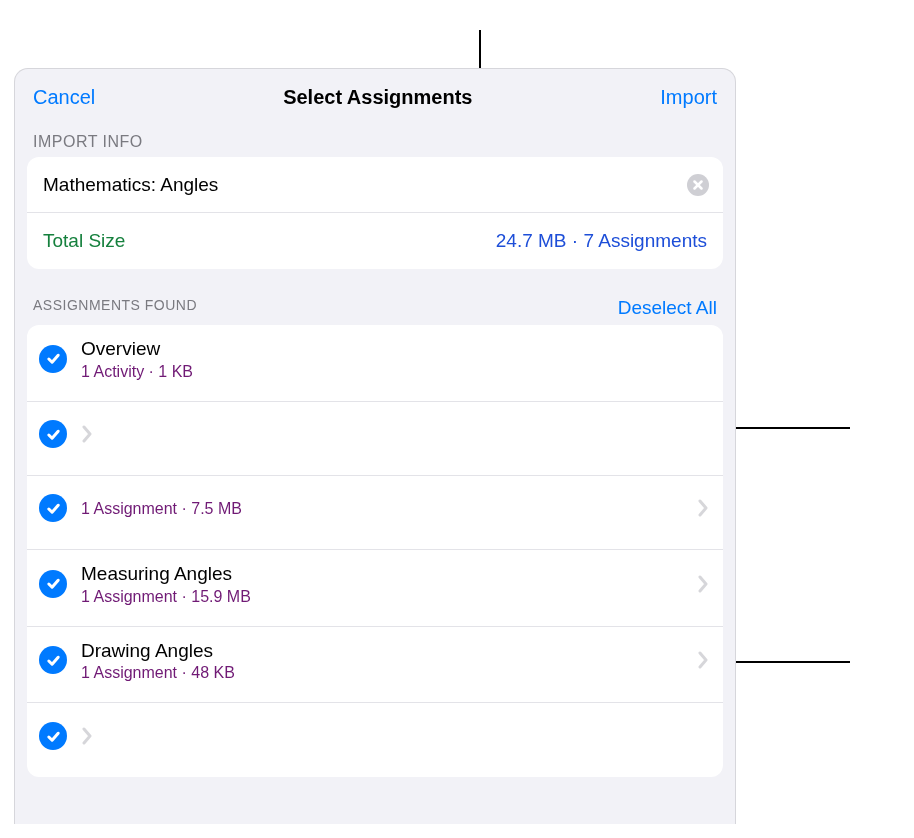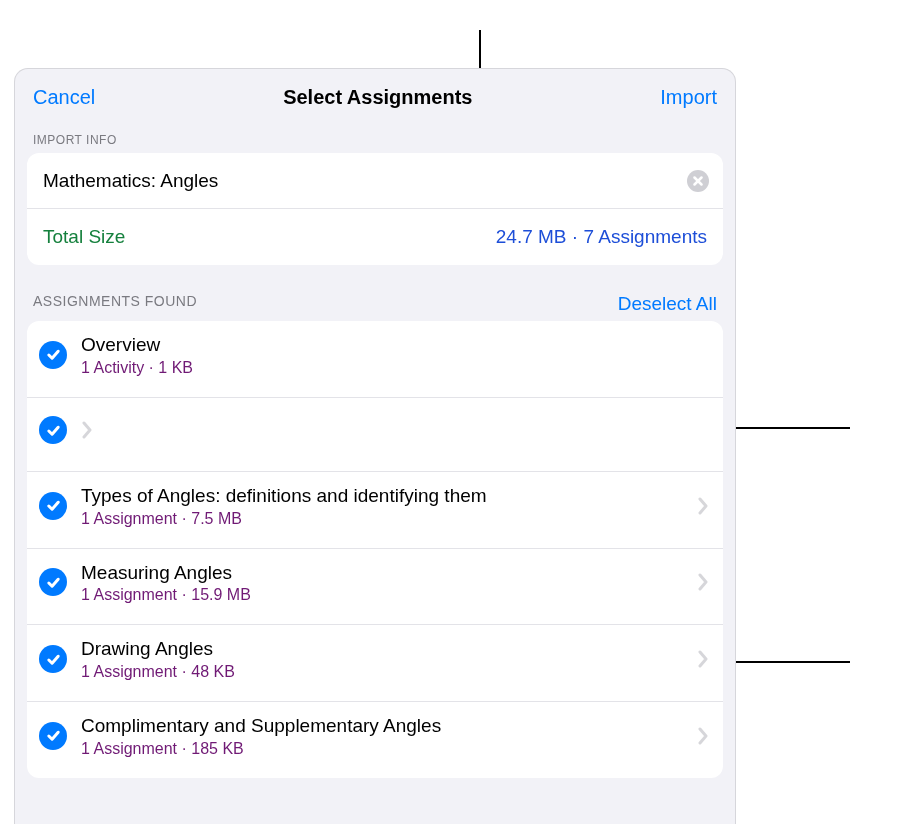--- a/index.html
+++ b/index.html
@@ -18,21 +18,21 @@
   }
   .nav {
     display: flex; align-items: center; justify-content: space-between;
     height: 56px; padding: 0 18px;
   }
   .nav .title { font-weight: 600; font-size: 20px; color: #000; }
   .nav .link { font-size: 20px; color: #007aff; cursor: pointer; }
   .nav .right { text-align: center; }
   .section-header {
     padding: 8px 18px 6px 18px;
-    font-size: 12px; letter-spacing: 0.5px;
+    font-size: 16px; letter-spacing: 0.5px;
     color: #7a7a80; text-transform: uppercase;
   }
   .card {
     background: #fff;
     margin: 0 12px;
     border-radius: 12px;
     overflow: hidden;
   }
   .row {
     display: flex; align-items: center;
@@ -161,21 +161,20 @@
             </svg>
           </span>
         </div>
         <div class="item">
           <span class="check">
             <svg viewBox="0 0 16 16">
               <polyline points="3,8.5 6.5,12 13,4.5"></polyline>
             </svg>
           </span>
           <div class="txt">
-            <div class="t">Types of Angles: definitions and identifying them</div>
             <div class="s">1 Assignment · 7.5 MB</div>
           </div>
           <span class="chev">
             <svg viewBox="0 0 12 20">
               <polyline points="3,3 9,10 3,17"></polyline>
             </svg>
           </span>
         </div>
         <div class="item">
           <span class="check">
@@ -208,24 +207,20 @@
               <polyline points="3,3 9,10 3,17"></polyline>
             </svg>
           </span>
         </div>
         <div class="item">
           <span class="check">
             <svg viewBox="0 0 16 16">
               <polyline points="3,8.5 6.5,12 13,4.5"></polyline>
             </svg>
           </span>
-          <div class="txt">
-            <div class="t">Complimentary and Supplementary Angles</div>
-            <div class="s">1 Assignment · 185 KB</div>
-          </div>
           <span class="chev">
             <svg viewBox="0 0 12 20">
               <polyline points="3,3 9,10 3,17"></polyline>
             </svg>
           </span>
         </div>
       </div>
 
   </div>
 </div>

